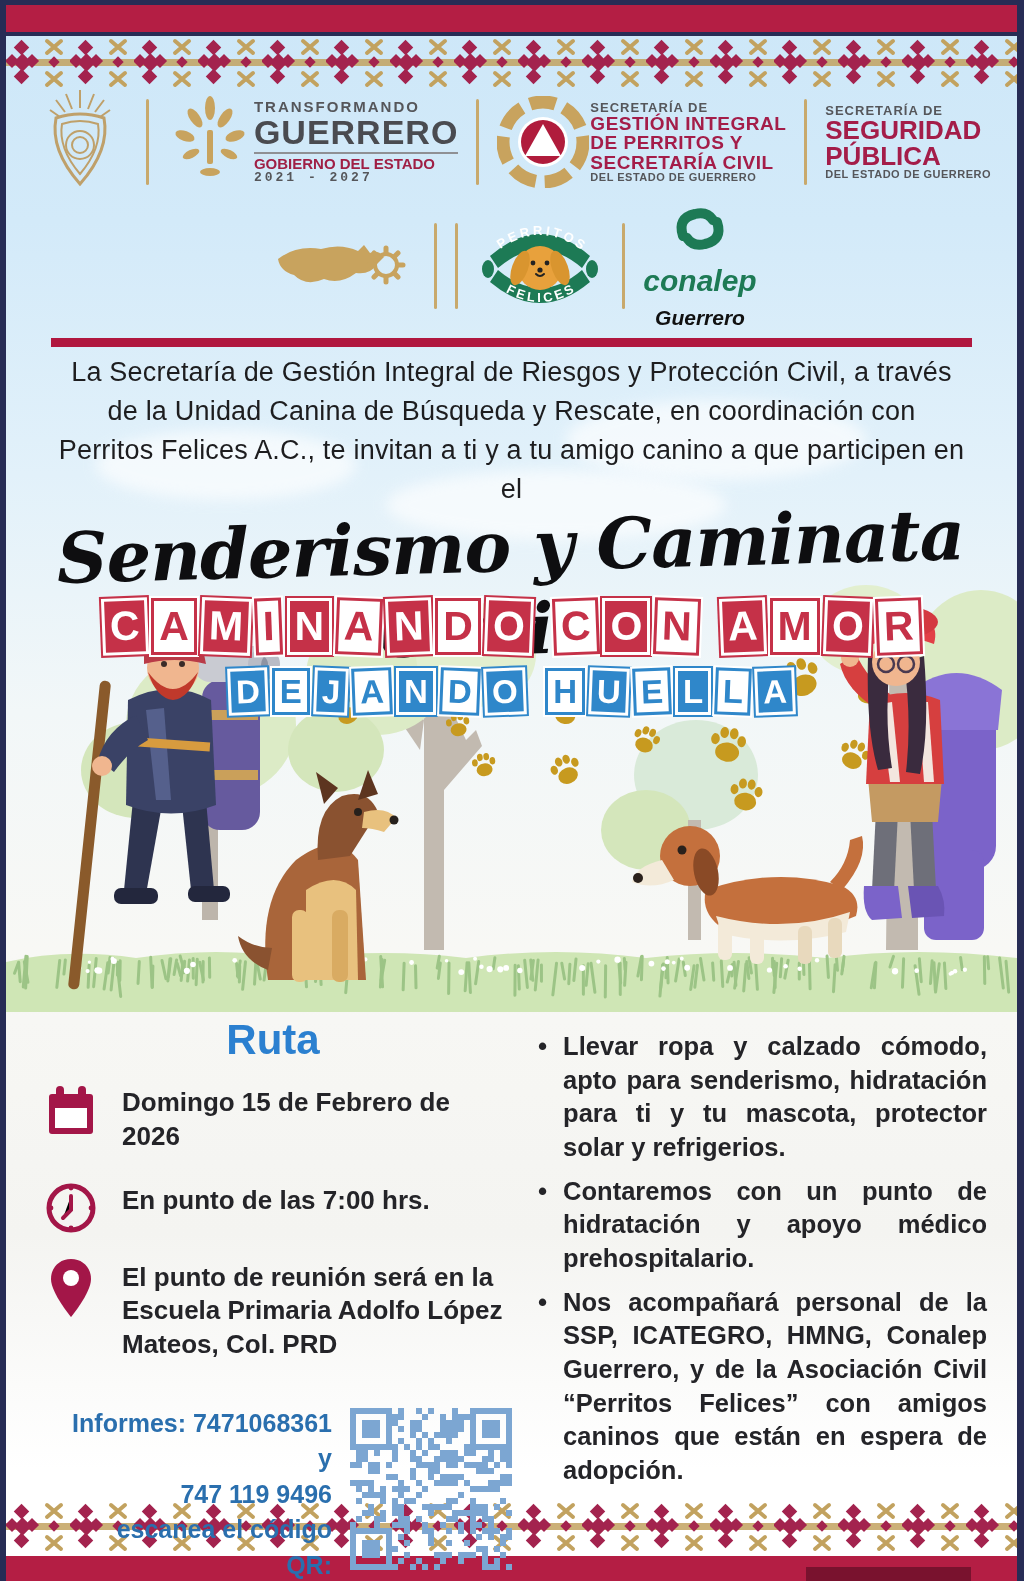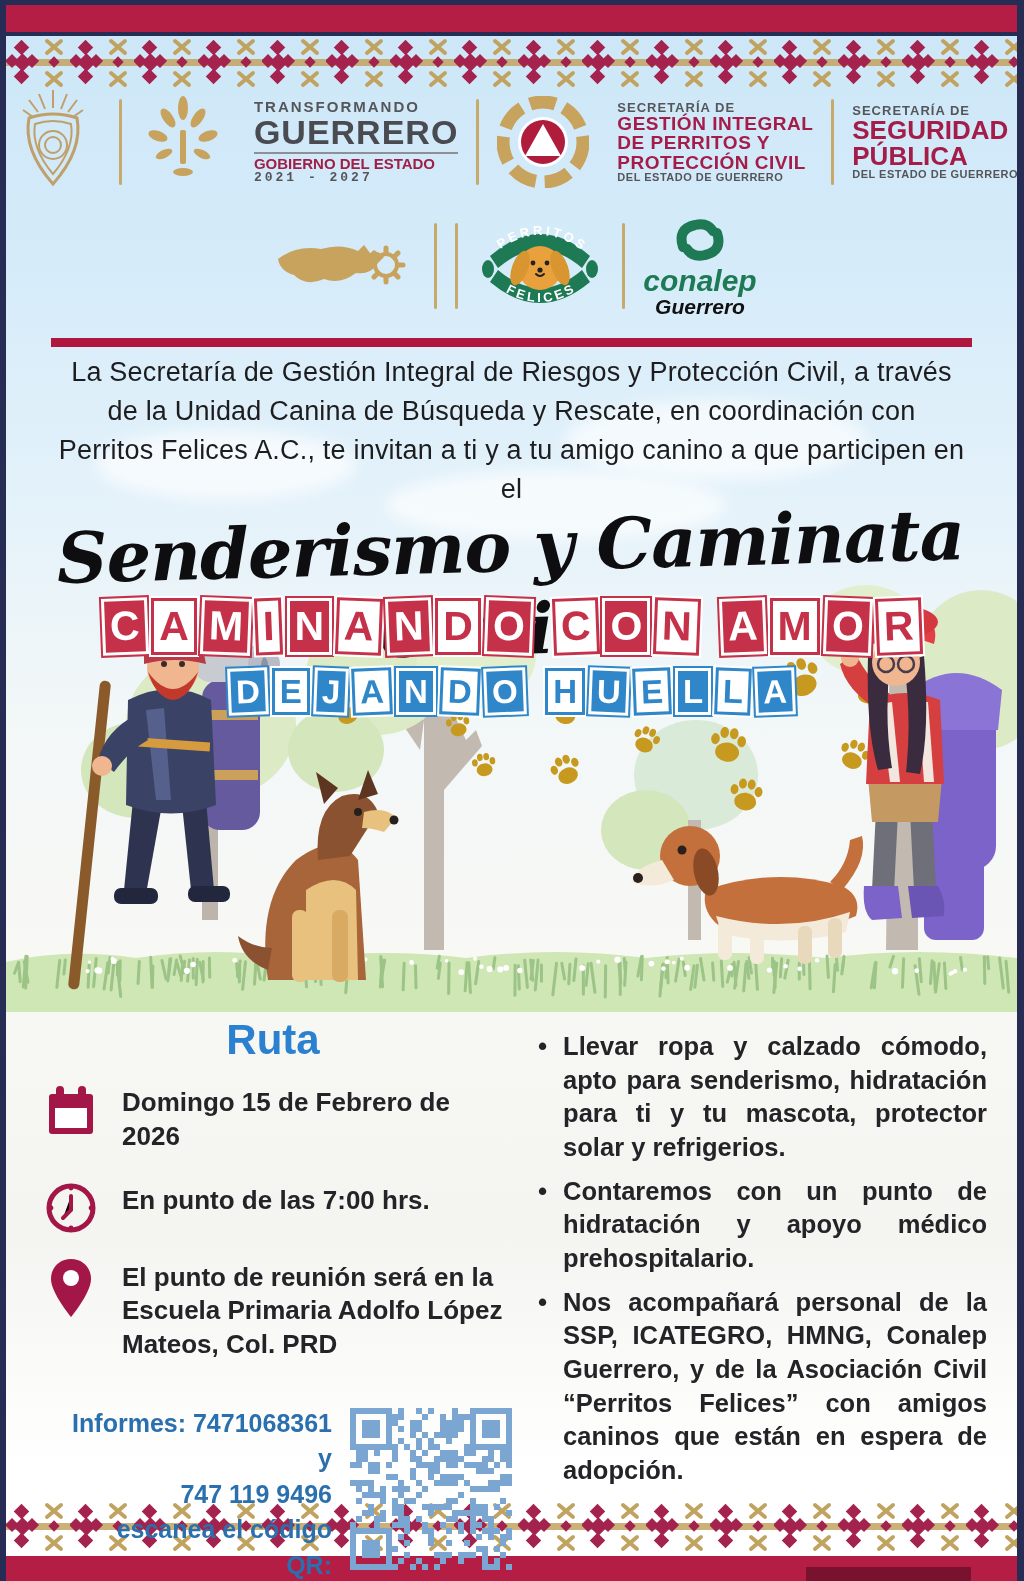--- a/index.html
+++ b/index.html
@@ -19,21 +19,21 @@
   .stitch-band.top{top:38px;}
   .stitch-band.bottom{top:1502px;background:#ffffff;}
   .crimson-bottom{position:absolute;left:0;right:0;top:1556px;height:25px;background:#b41e44;}
   .watermark-block{position:absolute;left:800px;top:1567px;width:165px;height:14px;background:#79122e;}
   
   .header{position:absolute;top:86px;left:20px;right:20px;}
   .logo-row{display:flex;align-items:center;justify-content:center;gap:18px;}
   .logo-row.r1{height:112px;}
   .logo-row.r2{height:120px;margin-top:8px;}
   .v-div{width:3px;height:86px;background:#c8a96c;border-radius:2px;flex:none;}
-  .logo{display:flex;align-items:center;gap:28px;flex:none;}
+  .logo{display:flex;align-items:center;gap:1px;flex:none;}
   .tg-txt{line-height:1.05;}
   .tg-l1{font-size:15px;font-weight:700;letter-spacing:2px;color:#55565a;}
   .tg-l2{font-size:34px;font-weight:800;letter-spacing:1px;color:#4a4b50;}
   .tg-l3{font-size:15px;font-weight:800;color:#9f1f45;border-top:2px solid #8f9094;padding-top:2px;margin-top:1px;}
   .tg-l4{font-size:13px;font-weight:700;letter-spacing:3px;color:#55565a;font-family:Liberation Mono, monospace;}
   .sg-txt{line-height:1.02;}
   .sg-small{font-size:13px;font-weight:800;letter-spacing:1px;color:#55565a;}
   .sg-big{font-size:19px;font-weight:800;color:#a41d49;letter-spacing:.5px;}
   .sg-foot{font-size:11px;font-weight:800;color:#55565a;letter-spacing:.5px;}
   .ssp-big{font-size:26px;font-weight:800;color:#a41d49;line-height:1;}
@@ -161,21 +161,21 @@
         <svg width="92" height="92" viewBox="0 0 92 92">
           <circle cx="46" cy="46" r="40" fill="none" stroke="#c8a35e" stroke-width="13" stroke-dasharray="26 9"></circle>
           <circle cx="46" cy="46" r="25" fill="#fff"></circle>
           <circle cx="46" cy="46" r="22" fill="#b01c3c"></circle>
           <path d="M46 28 L64 60 L28 60 Z" fill="#fff"></path>
         </svg>
         <div class="sg-txt">
           <div class="sg-small">SECRETARÍA DE</div>
           <div class="sg-big">GESTIÓN INTEGRAL</div>
           <div class="sg-big">DE PERRITOS Y</div>
-          <div class="sg-big">PROTECCIÓN CIVIL</div>
+          <div class="sg-big">SECRETARÍA CIVIL</div>
           <div class="sg-foot">DEL ESTADO DE GUERRERO</div>
         </div>
       </div>
       <div class="v-div"></div>
 
       <div class="logo">
         <div class="sg-txt">
           <div class="sg-small">SECRETARÍA DE</div>
           <div class="ssp-big">SEGURIDAD</div>
           <div class="ssp-big">PÚBLICA</div>
@@ -217,21 +217,21 @@
           <circle cx="57" cy="53" r="2.4" fill="#222"></circle>
           <circle cx="71" cy="53" r="2.4" fill="#222"></circle>
           <path d="M60 64 Q64 68 68 64" stroke="#222" stroke-width="2" fill="none" stroke-linecap="round"></path>
           <circle cx="64" cy="60" r="2.6" fill="#222"></circle>
           <text font-size="13" font-weight="bold" fill="#fff" letter-spacing="3"><textPath href="#arcTop" startOffset="8">PERRITOS</textPath></text>
           <text font-size="13" font-weight="bold" fill="#fff" letter-spacing="3"><textPath href="#arcBot" startOffset="14">FELICES</textPath></text>
         </svg>
       </div>
       <div class="v-div"></div>
 
-      <div class="logo" style="flex-direction:column;gap:0;">
+      <div class="logo" style="flex-direction:column;gap:11px;">
         <svg width="74" height="54" viewBox="0 0 74 54">
           <g stroke="#1d7a55" stroke-width="10" fill="none" stroke-linecap="round">
             <path d="M20 34 Q14 16 32 12 Q44 9 50 18"></path>
             <path d="M54 20 Q60 38 42 42 Q30 45 24 36"></path>
           </g>
         </svg>
         <div class="cn-title">conalep</div>
         <div class="cn-sub">Guerrero</div>
       </div>
     </div>

